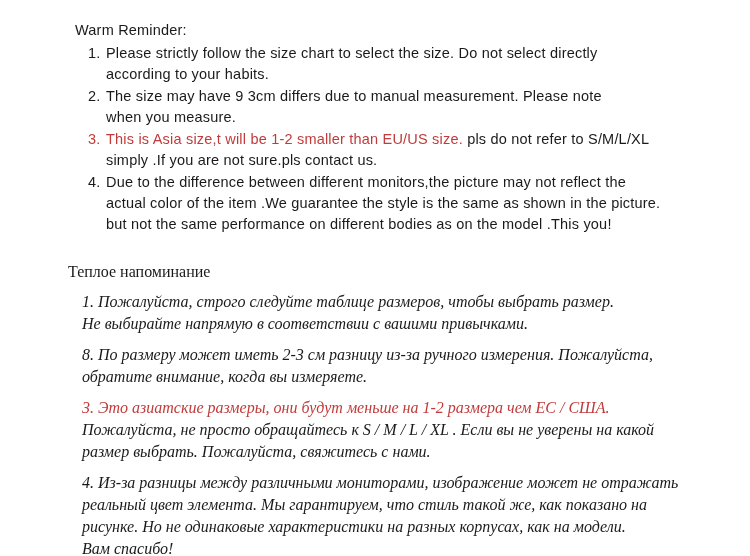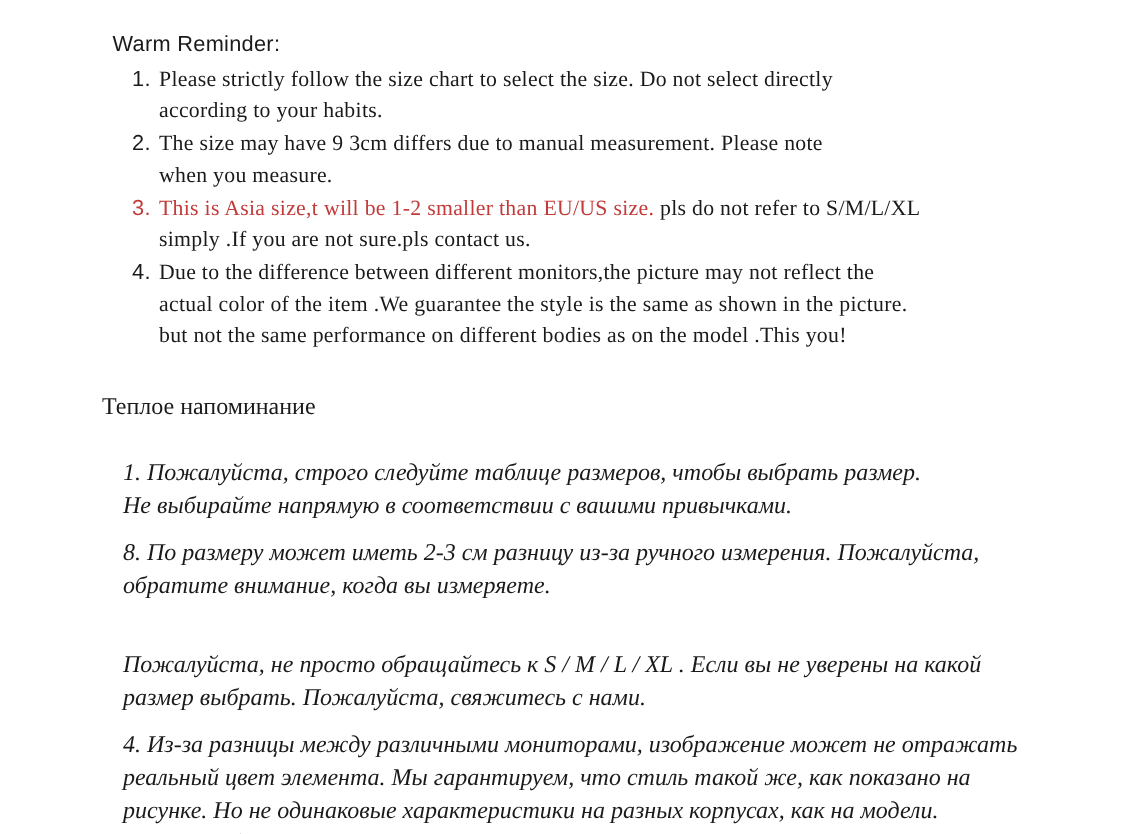--- a/index.html
+++ b/index.html
@@ -35,32 +35,31 @@
     display: flex;
     margin-left: 20px;
     margin-bottom: 1px;
   }
   .en-item .num {
     flex: 0 0 18px;
   }
   .en-item .txt {
     flex: 1;
     white-space: pre-line;
-    font-family: Liberation Serif, serif;
   }
 
   
   .ru {
     font-family: "Liberation Serif", serif;
     font-size: 16px;
     line-height: 22px;
     margin-top: 26px;
   }
   .ru-title {
-    margin-bottom: 22px;
+    margin-bottom: 8px;
   }
   .ru p {
     margin: 0 0 9px 14px;
     white-space: pre-line;
     font-style: italic;
   }
 
   .red {
     color: var(--red, #c23a3a);
   }
@@ -101,21 +100,21 @@
 
   <section class="ru">
     <div class="ru-title">Теплое напоминание</div>
 
     <p>1. Пожалуйста, строго следуйте таблице размеров, чтобы выбрать размер.
 Не выбирайте напрямую в соответствии с вашими привычками.</p>
 
     <p>8. По размеру может иметь 2-3 см разницу из-за ручного измерения. Пожалуйста,
 обратите внимание, когда вы измеряете.</p>
 
-    <p><span>
+    <p><span class="red">3. Это азиатские размеры, они будут меньше на 1-2 размера чем ЕС / США.</span><span>
 Пожалуйста, не просто обращайтесь к S / M / L / XL . Если вы не уверены на какой
 размер выбрать. Пожалуйста, свяжитесь с нами.</span></p>
 
     <p>4. Из-за разницы между различными мониторами, изображение может не отражать
 реальный цвет элемента. Мы гарантируем, что стиль такой же, как показано на
 рисунке. Но не одинаковые характеристики на разных корпусах, как на модели.
 Вам спасибо!</p>
   </section>
 
 </div>

